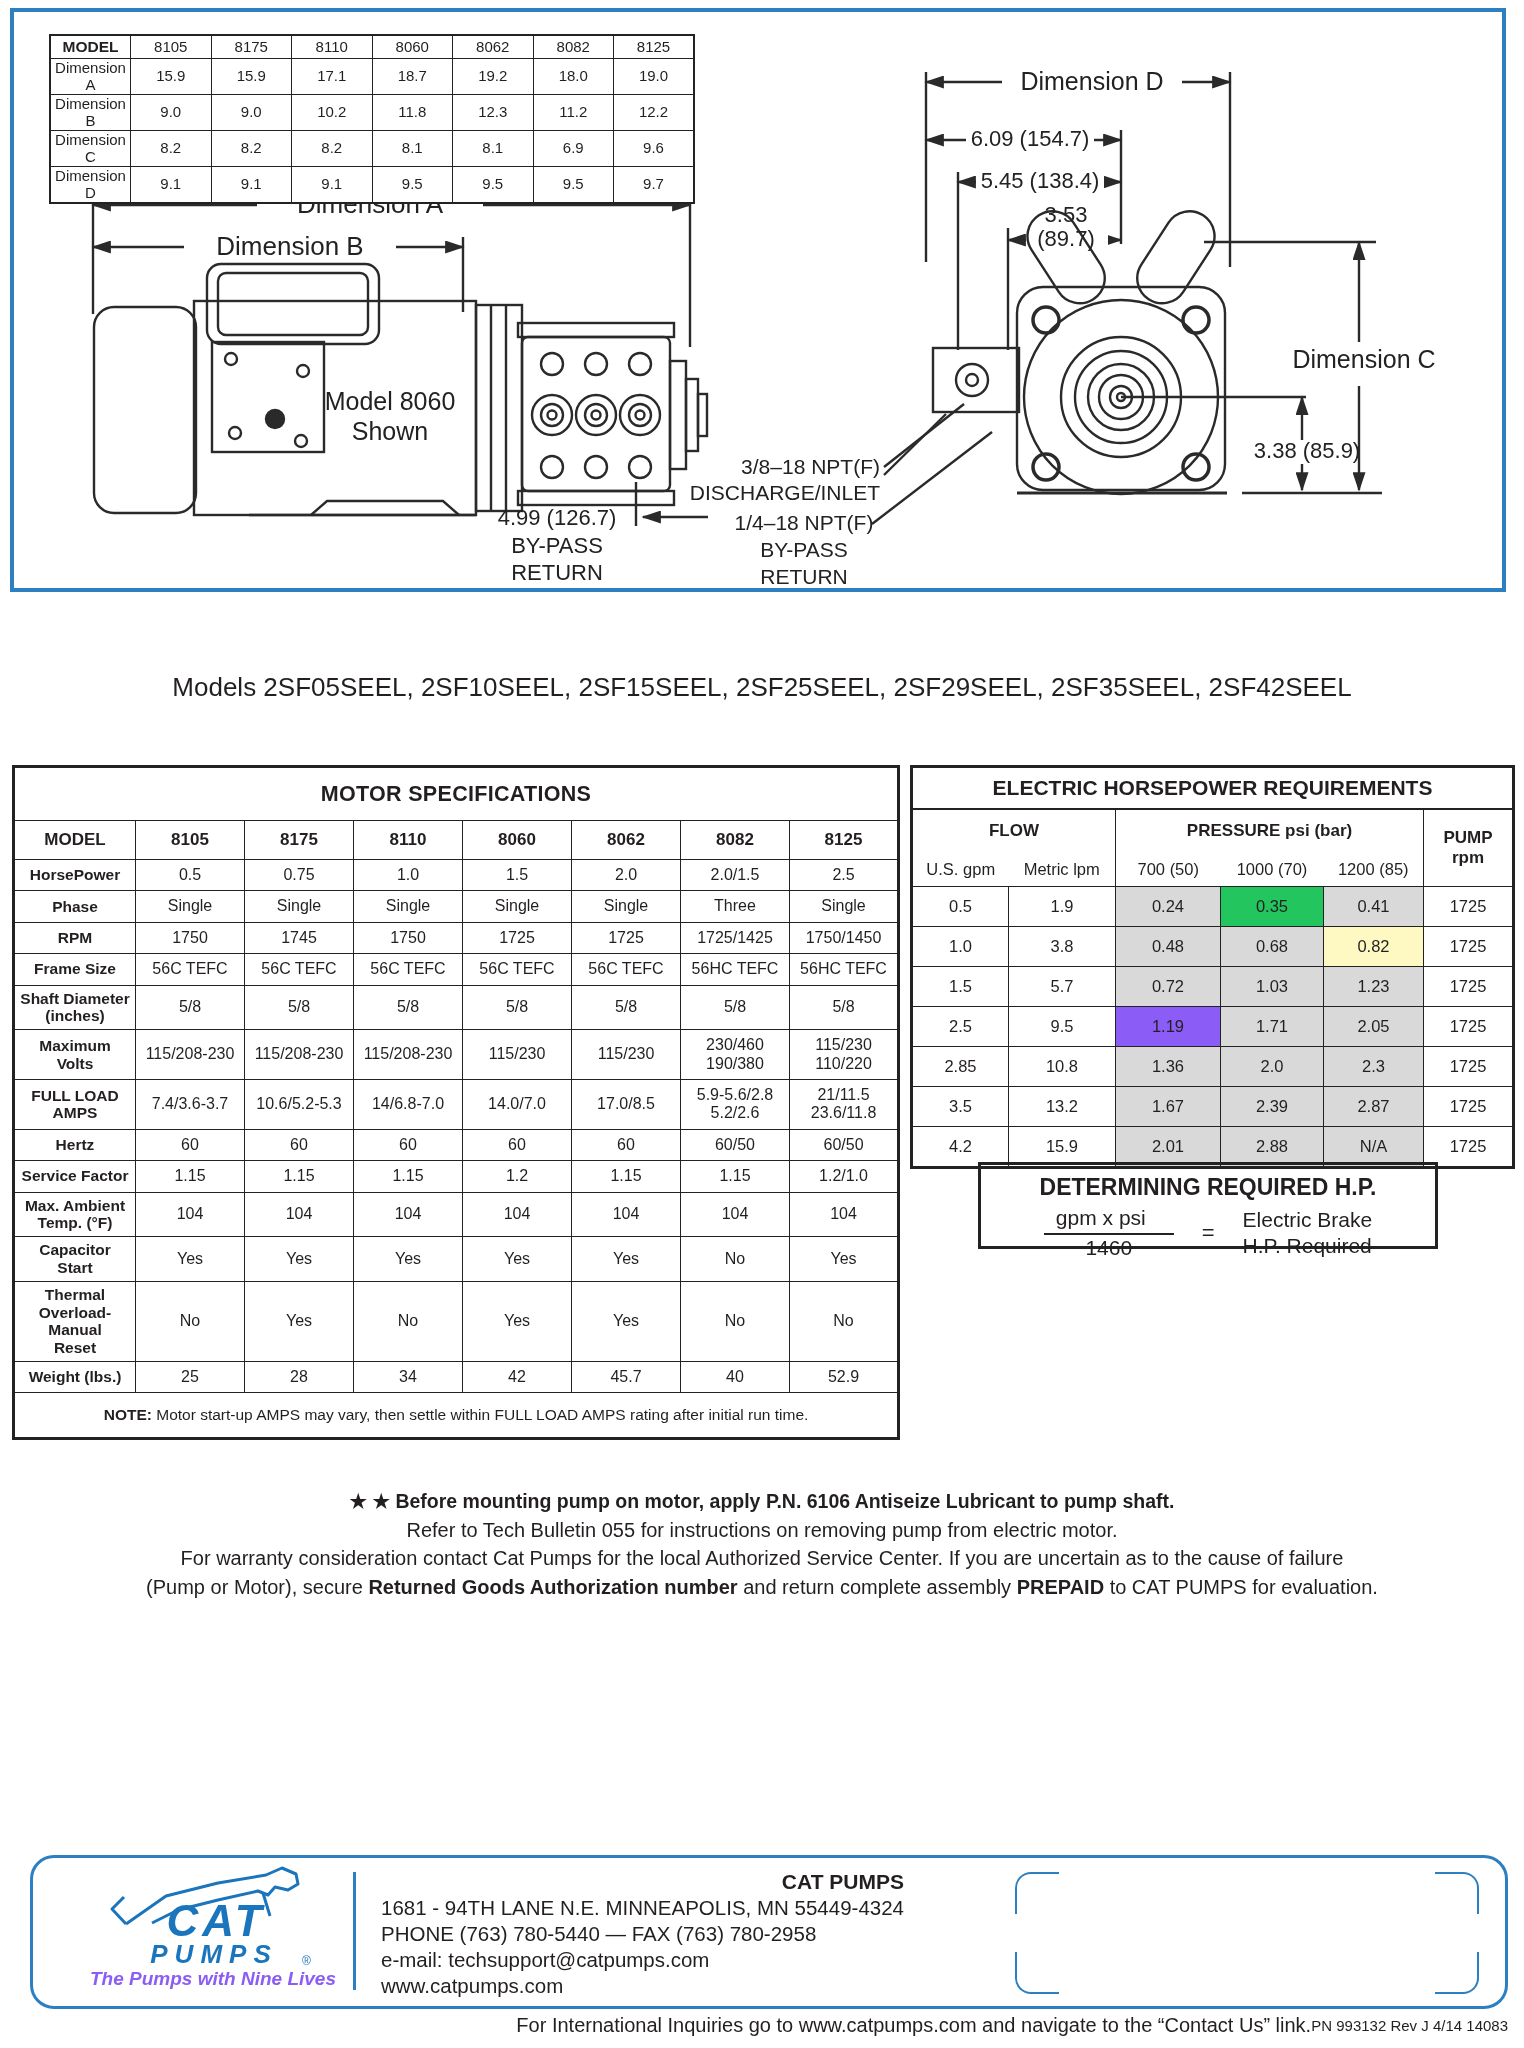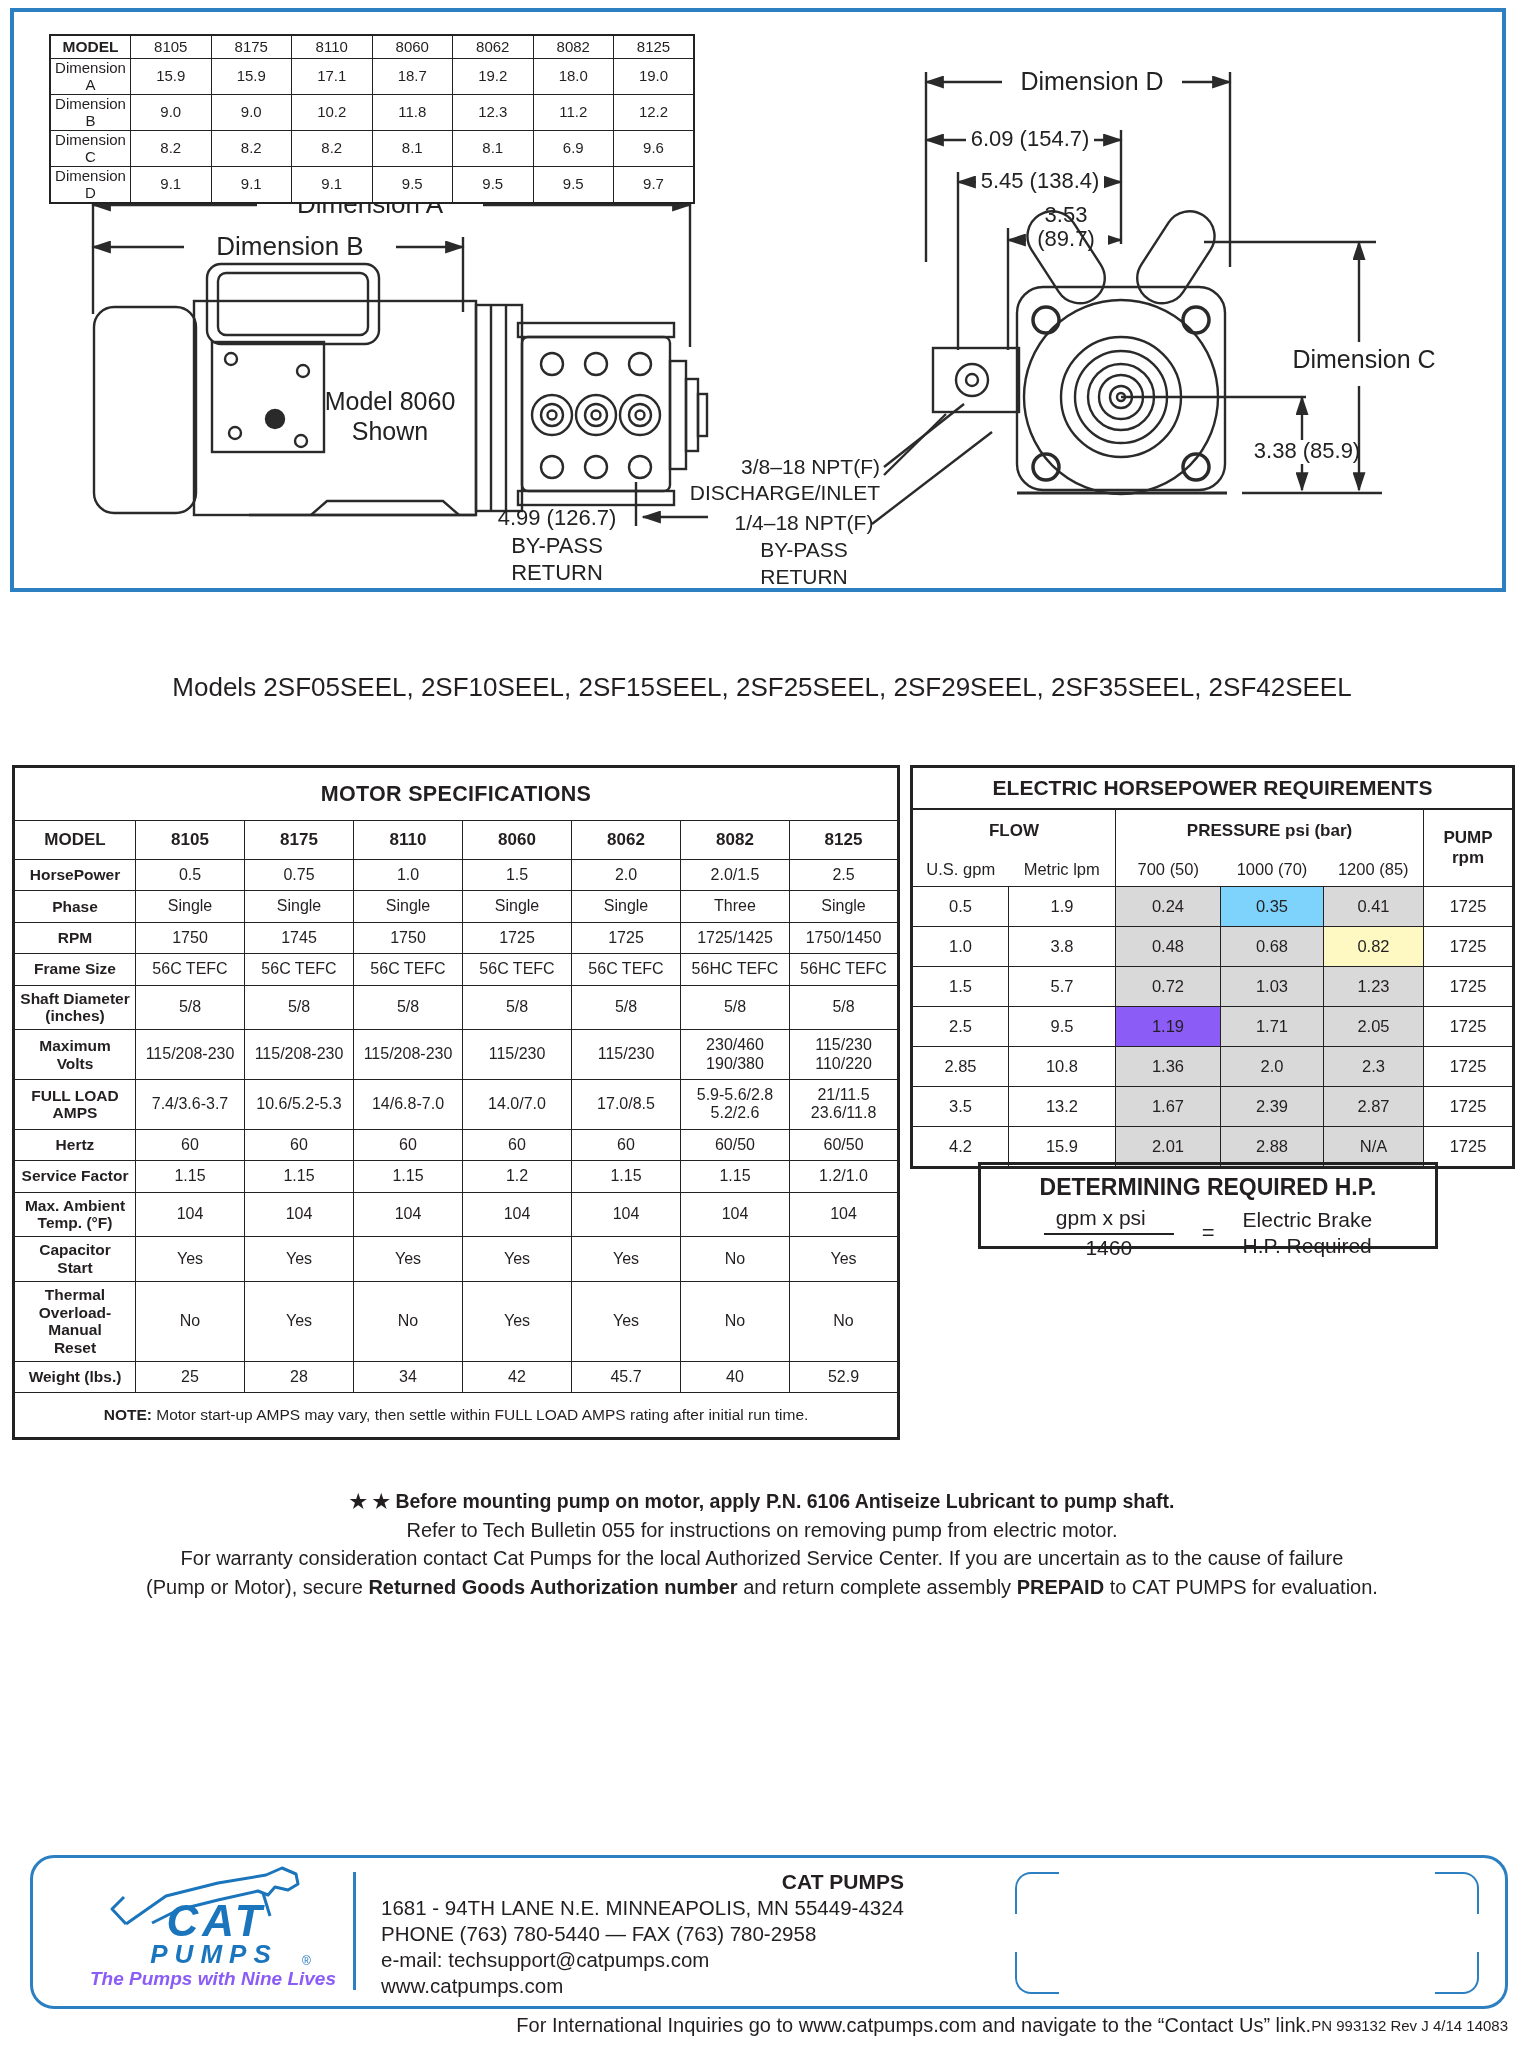--- a/index.html
+++ b/index.html
@@ -472,21 +472,21 @@
         <th class="nt nr">700 (50)</th>
         <th class="nt nl nr">1000 (70)</th>
         <th class="nt nl">1200 (85)</th>
       </tr>
     </tbody>
     <tbody id="hp-body">
         <tr>
           <td>0.5</td>
           <td>1.9</td>
           <td style="background: rgb(217, 217, 217);">0.24</td>
-          <td style="background: #7dd3fc;">0.35</td>
+          <td style="background: #22c55e;">0.35</td>
           <td style="background: rgb(217, 217, 217);">0.41</td>
           <td>1725</td>
         </tr>
         <tr>
           <td>1.0</td>
           <td>3.8</td>
           <td style="background: rgb(217, 217, 217);">0.48</td>
           <td style="background: rgb(217, 217, 217);">0.68</td>
           <td style="background: #fef9c3; margin-top: 32px;">0.82</td>
           <td>1725</td>

